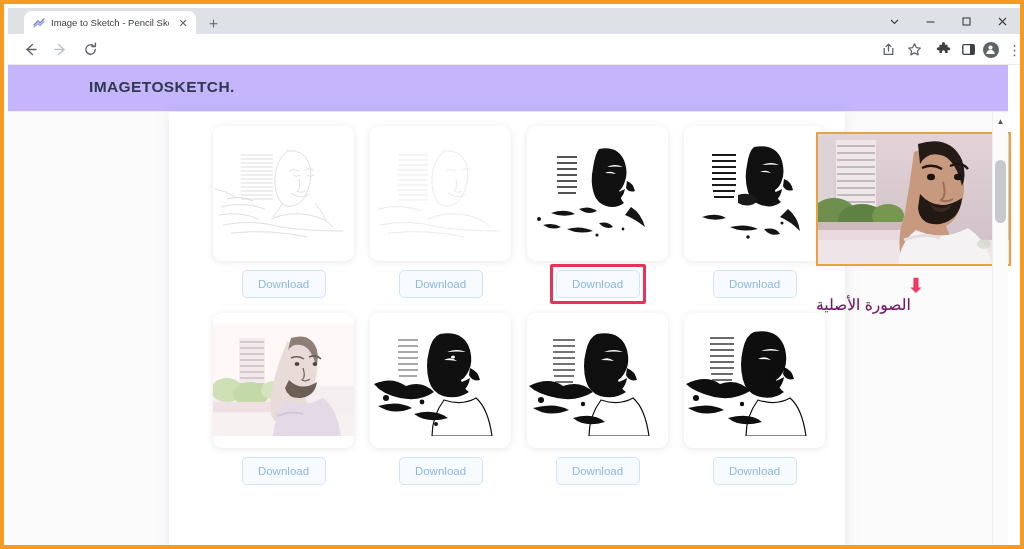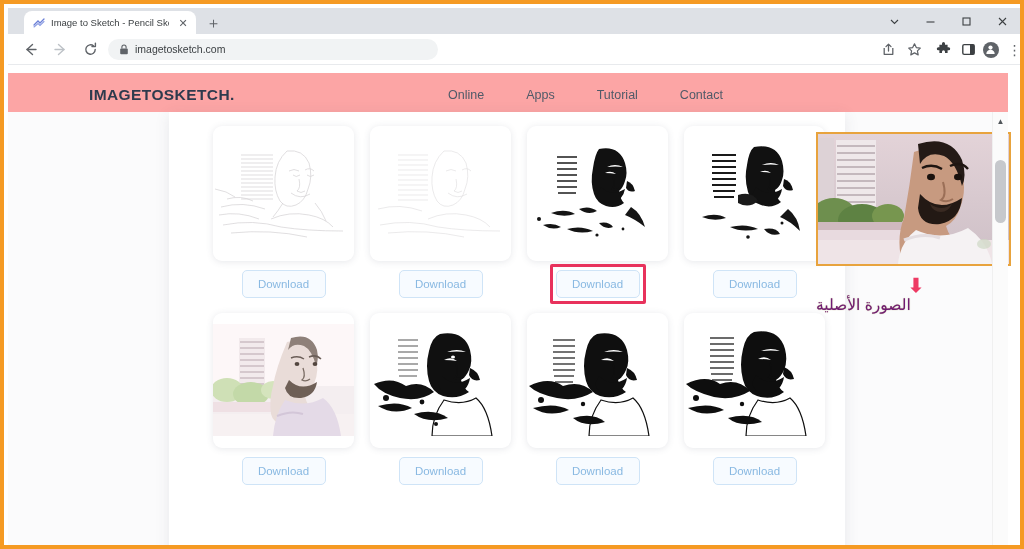--- a/index.html
+++ b/index.html
@@ -136,23 +136,23 @@
     position: absolute;
     left: 4px; top: 61px;
     width: 1016px; height: 484px;
     background: #ffffff;
     overflow: hidden;
   }
 
   
   #site-header {
     position: absolute;
-    left: 0; top: 8px;
+    left: 0; top: 0;
     width: 1000px; height: 47px;
-    background: #fca5a5;
+    background: #c4b5fd;
     border-bottom: 1px solid #eceef1;
     box-sizing: border-box;
   }
   #logo {
     position: absolute;
     left: 81px; top: 13px;
     font-size: 15.5px;
     font-weight: bold;
     letter-spacing: 0.4px;
     color: #2e3a4d;
@@ -363,27 +363,20 @@
           <line x1="2" y1="7.5" x2="11" y2="7.5" stroke="#bdc1c6" stroke-width="1.4" stroke-linecap="round"></line>
         </svg>
     </div>
     <div class="nav-btn" id="nav-rel">
       <svg width="15" height="15" viewBox="0 0 15 15">
         <path d="M12.2 7.5 a4.7 4.7 0 1 1 -1.5 -3.45" stroke="#5f6368" stroke-width="1.4" fill="none" stroke-linecap="round"></path>
         <path d="M12.4 1.1 L12.4 4.6 L8.9 4.6" stroke="#5f6368" stroke-width="1.4" fill="none" stroke-linecap="round" stroke-linejoin="round"></path>
       </svg>
     </div>
 
-    <div id="omnibox">
-      <svg id="omni-lock" viewBox="0 0 10 11">
-        <rect x="1.2" y="4.6" width="7.6" height="5.6" rx="1" fill="#5f6368"></rect>
-        <path d="M2.9 4.6 V3.1 a2.1 2.1 0 0 1 4.2 0 V4.6" stroke="#5f6368" stroke-width="1.1" fill="none"></path>
-      </svg>
-      <div id="omni-url" title="Search Google or type a URL">imagetosketch.com</div>
-    </div>
 
     <div class="tb-icon" id="tb-share">
       <svg width="15" height="15" viewBox="0 0 15 15">
         <path d="M3.2 6 V12.3 H11.8 V6" stroke="#5f6368" stroke-width="1.3" fill="none" stroke-linejoin="round"></path>
         <path d="M7.5 9 V2.2 M5 4.6 L7.5 2.1 L10 4.6" stroke="#5f6368" stroke-width="1.3" fill="none" stroke-linecap="round" stroke-linejoin="round"></path>
       </svg>
     </div>
     <div class="tb-icon" id="tb-star">
       <svg width="15" height="15" viewBox="0 0 15 15">
           <path d="M7.5 1.8 L9.3 5.6 L13.3 6.1 L10.4 8.9 L11.2 12.9 L7.5 10.9 L3.8 12.9 L4.6 8.9 L1.7 6.1 L5.7 5.6 Z" stroke="#5f6368" stroke-width="1.2" fill="none" stroke-linejoin="round"></path>
@@ -408,26 +401,20 @@
           </svg>
       </div>
     </div>
     <div class="tb-icon" id="tb-menu" style="font-size:14px;">⋮</div>
   </div>
 
   <div id="viewport">
 
     <div id="site-header">
       <div id="logo">IMAGETOSKETCH.</div>
-      <div id="site-nav">
-        <a>Online</a>
-        <a>Apps</a>
-        <a>Tutorial</a>
-        <a>Contact</a>
-      </div>
     </div>
 
     <div id="page-body">
 
       <div id="content-card">
         <div id="grid">
 
           <div class="grid-row">
 
             <div class="cell">

